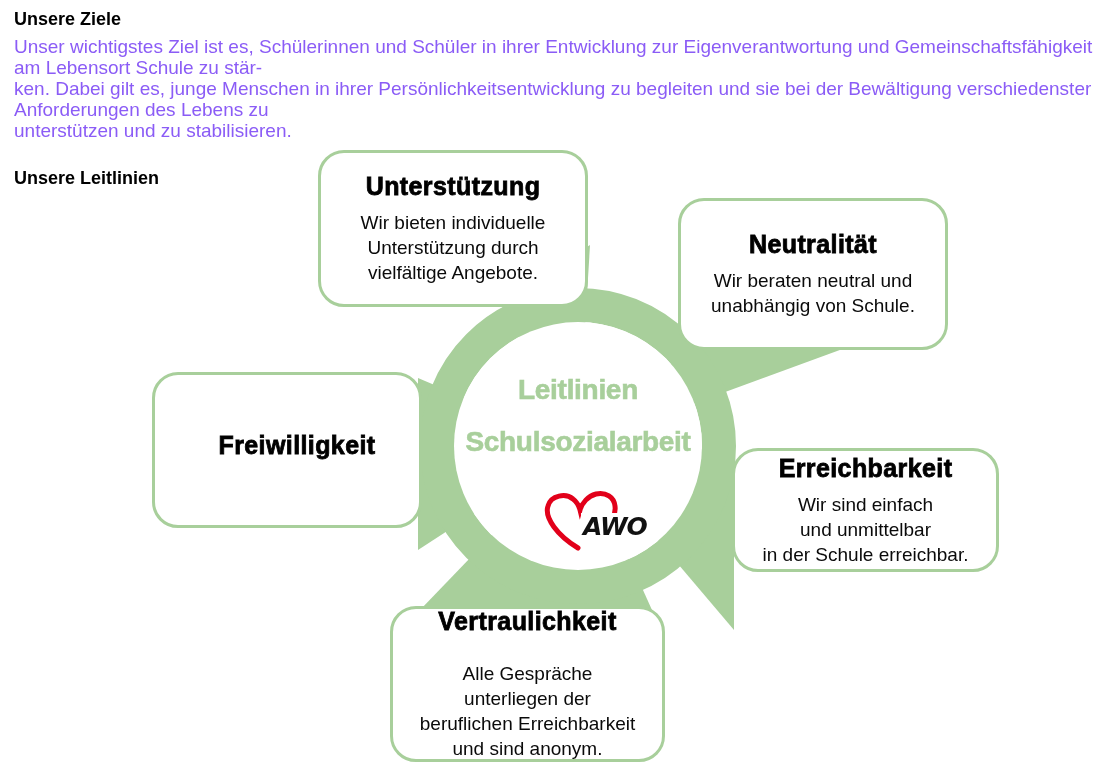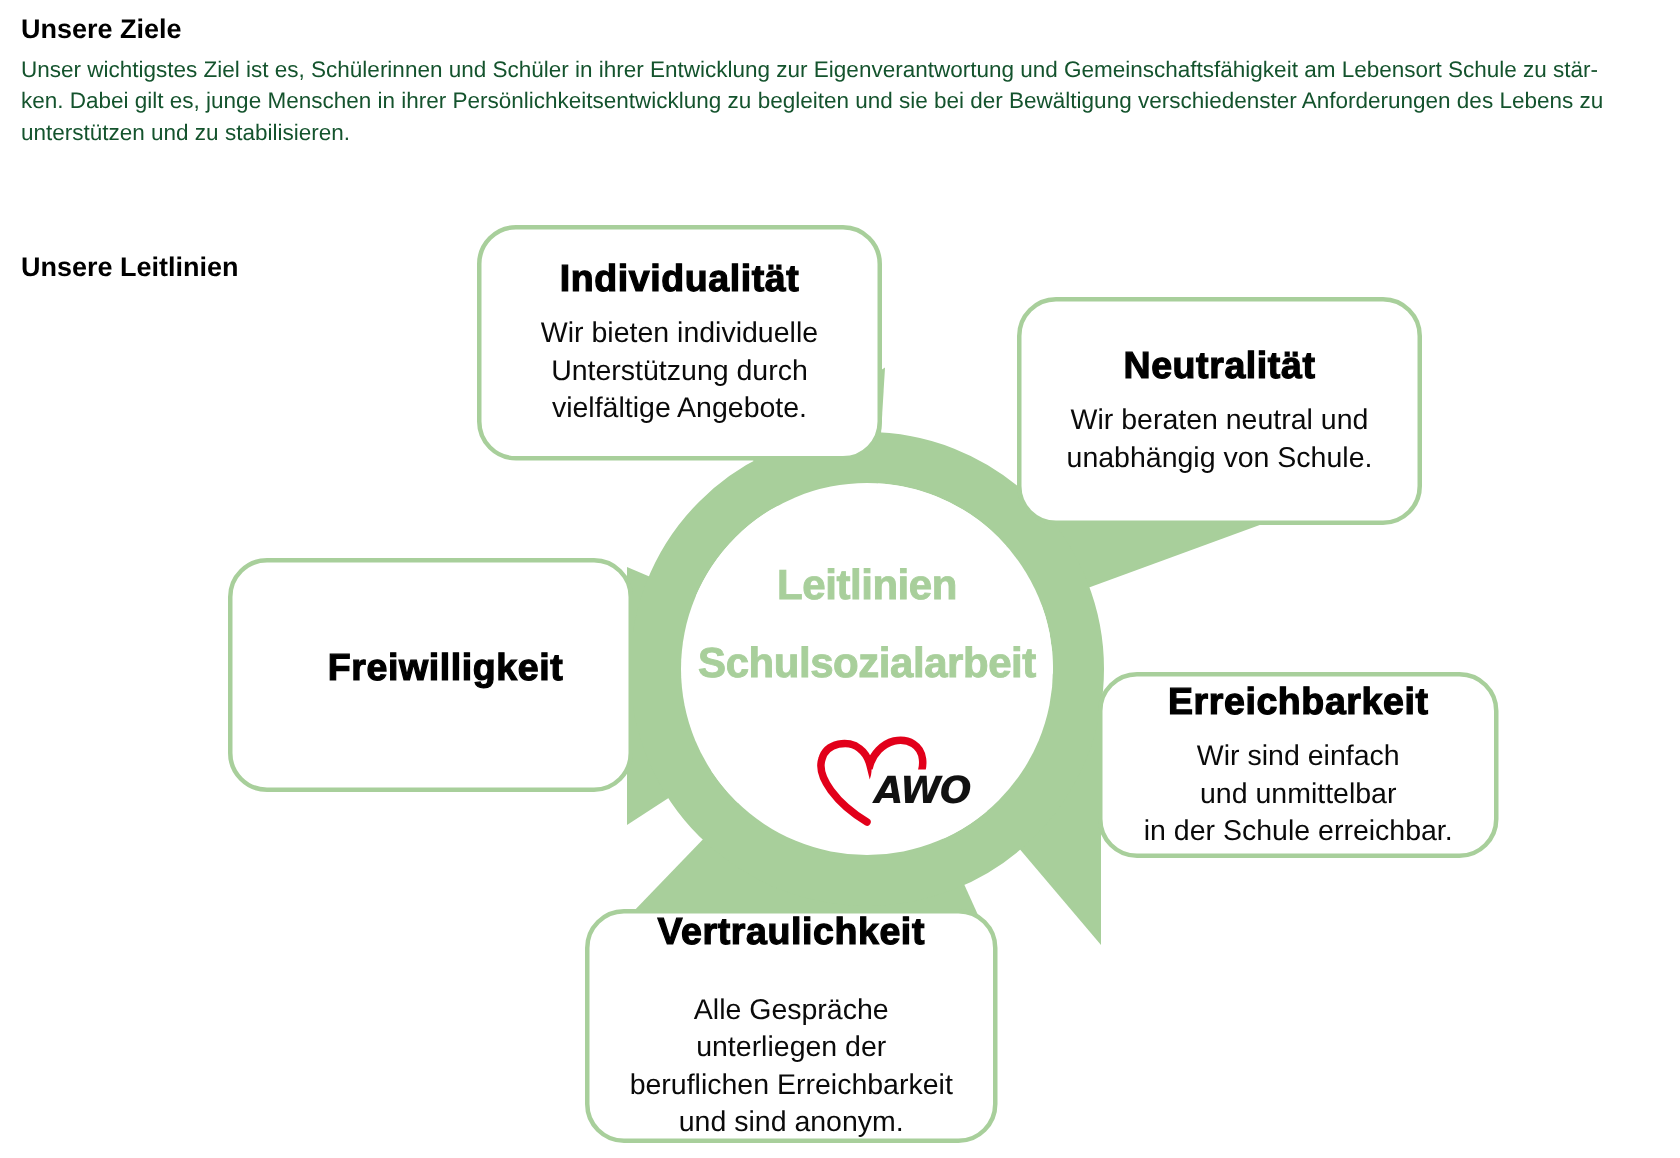--- a/index.html
+++ b/index.html
@@ -21,24 +21,24 @@
     color: #000;
     white-space: nowrap;
   }
   #ziele-heading { top: 9px; }
   #leitlinien-heading { top: 168px; }
   #ziele-text {
     position: absolute;
     left: 14px;
     top: 36px;
     width: 1100px;
-    font-size: 15px;
+    font-size: 19px;
     line-height: 21px;
     white-space: pre-line;
-    color: #14532d;
+    color: #8b5cf6;
   }
   #diagram-svg {
     position: absolute;
     left: 0; top: 0;
     width: 1120px; height: 772px;
     z-index: 1;
     pointer-events: none;
   }
   #center-text {
     position: absolute;
@@ -124,21 +124,21 @@
   <div id="center-text">Leitlinien
 Schulsozialarbeit</div>
 
   <svg id="awo-logo" viewBox="0 0 112 66" xmlns="http://www.w3.org/2000/svg">
     <path d="M42 62 C 22 50, 8 32, 12 20 C 15 9, 30 7, 37 13 C 41 16, 43 20, 44 24 C 46 17, 52 10, 60 8 C 70 6, 78 11, 79 20 C 80 28, 76 36, 68 43" fill="none" stroke="#e2001a" stroke-width="5" stroke-linecap="round"></path>
     <rect x="45" y="27" width="62" height="27" fill="#ffffff"></rect>
     <text x="47" y="49" font-family="DejaVu Sans, sans-serif" font-size="25" font-weight="bold" font-style="italic" letter-spacing="-1" fill="#111111">AWO</text>
   </svg>
 
   <div id="box-individualitaet" class="box">
-    <div class="box-title">Individualität</div>
+    <div class="box-title">Unterstützung</div>
     <div class="box-body">Wir bieten individuelle
 Unterstützung durch
 vielfältige Angebote.</div>
   </div>
 
   <div id="box-neutralitaet" class="box">
     <div class="box-title">Neutralität</div>
     <div class="box-body">Wir beraten neutral und
 unabhängig von Schule.</div>
   </div>

